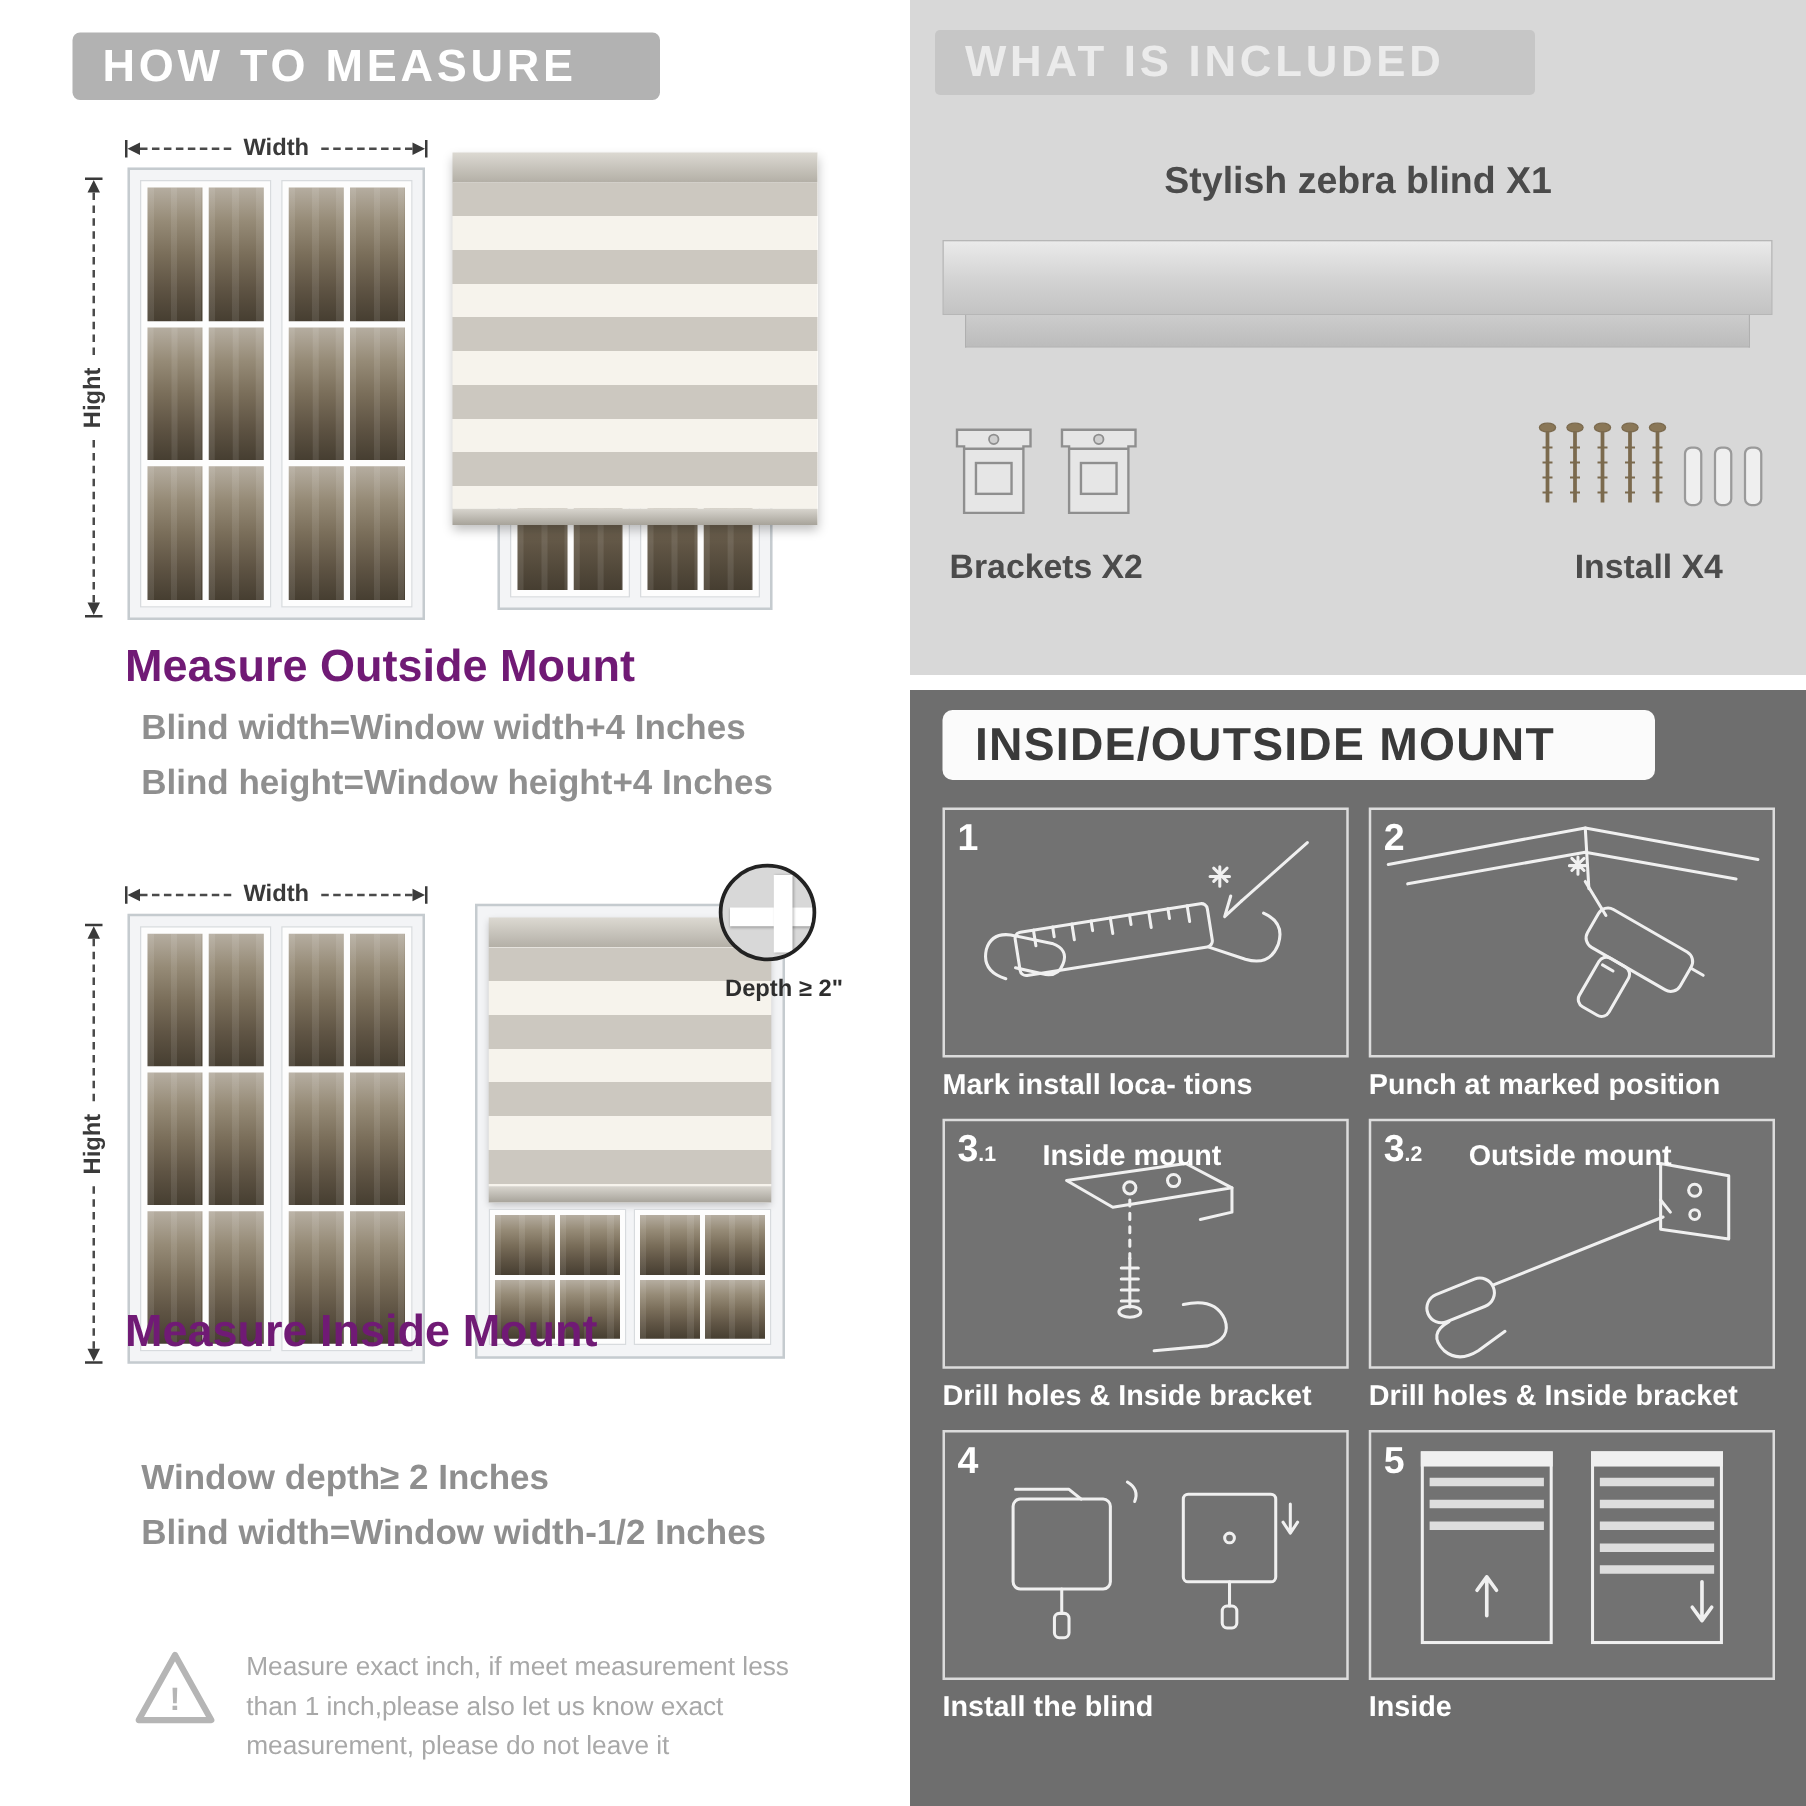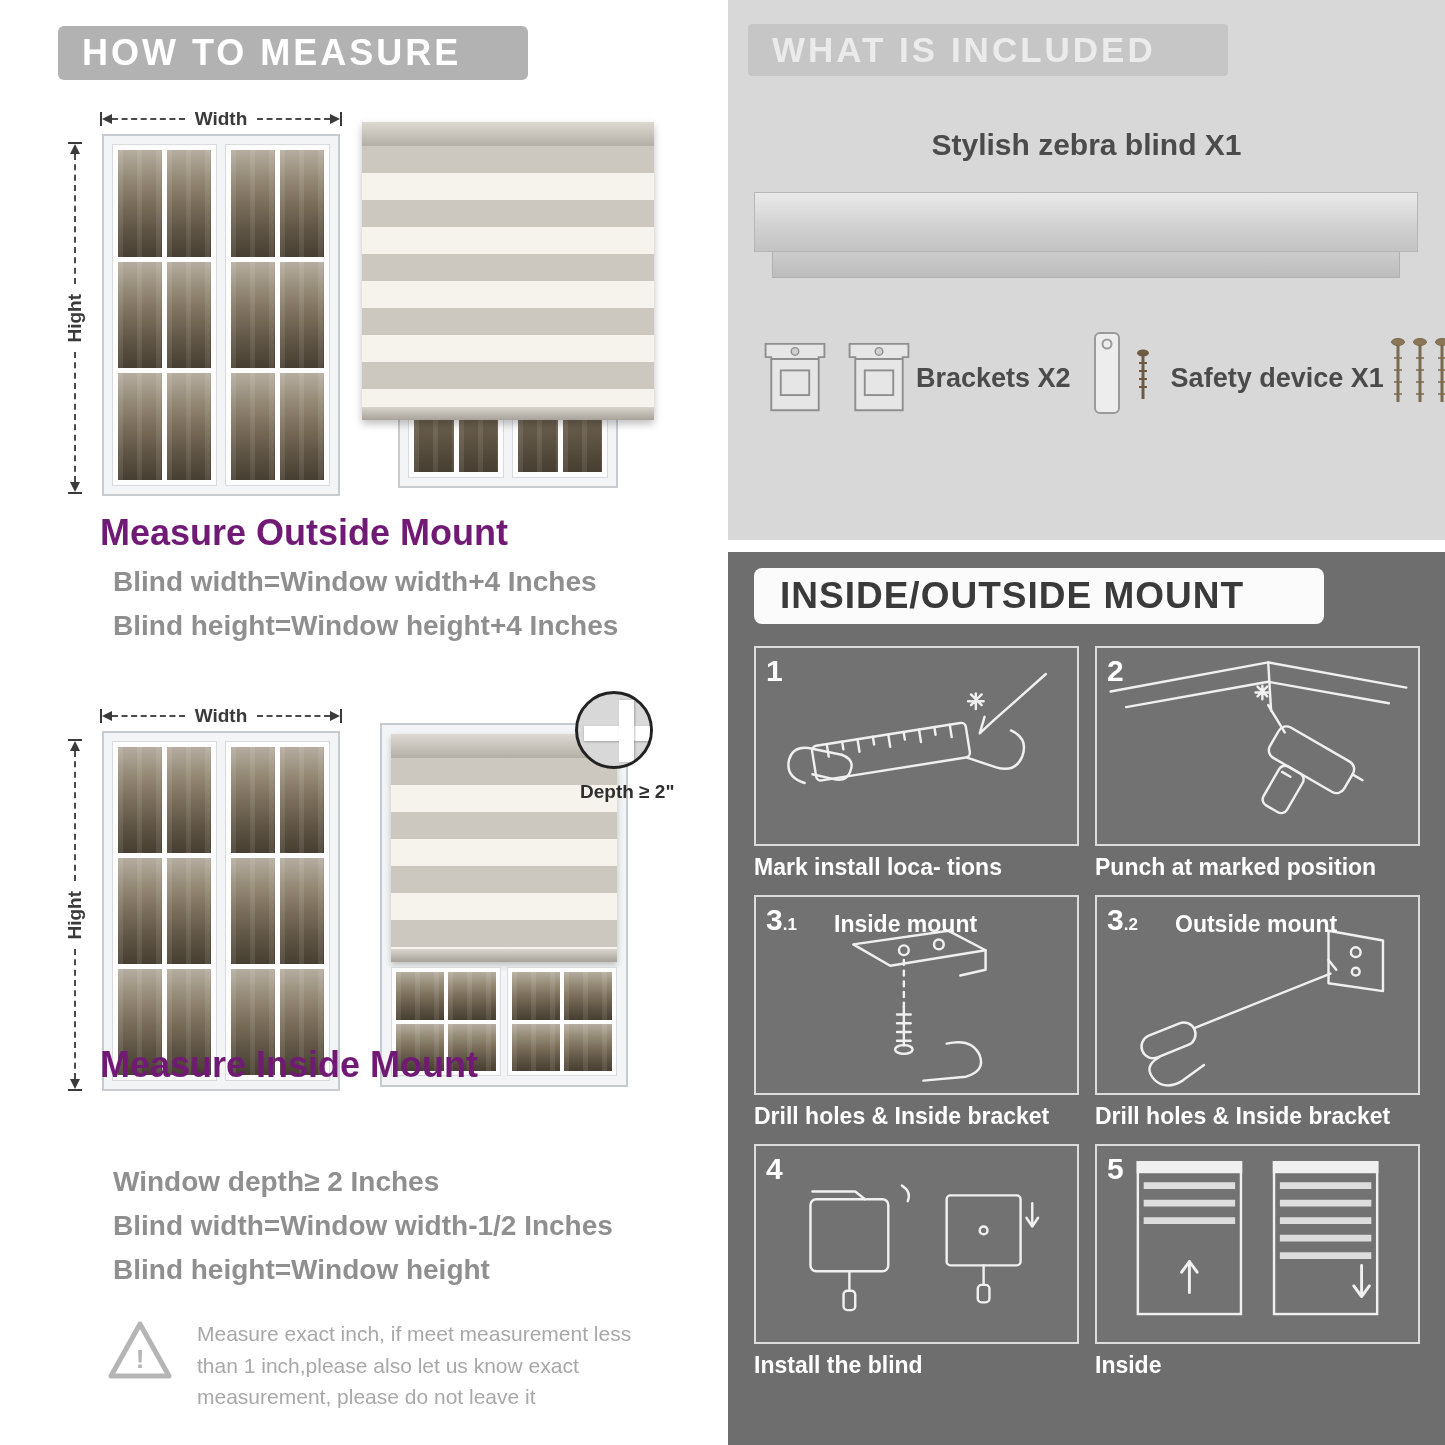--- a/index.html
+++ b/index.html
@@ -63,21 +63,21 @@
   .warn-tri { position:relative; width:70px; height:66px; flex:0 0 auto; }
   .warn-bang { position:absolute; left:0; right:0; top:26px; text-align:center; color:#b5b5b5; font-weight:bold; font-size:26px; }
 
   
   .sec-light { position:absolute; left:728px; top:0; width:717px; height:540px; background:#d8d8d8; }
   .product-title { position:absolute; left:0; top:128px; width:100%; text-align:center;
                    color:#4b4b4b; font-weight:bold; font-size:30px; }
   .hr-top { height:60px; background:linear-gradient(180deg,#eaeaea 0%,#d2d2d2 55%,#c3c3c3 100%); border:1px solid #b6b6b6; }
   .hr-bot { margin:0 18px; height:26px; background:linear-gradient(180deg,#cccccc,#bcbcbc); border:1px solid #b0b0b0; border-top:none; }
   .inc-row { position:absolute; left:30px; top:318px; width:656px; display:flex; justify-content:space-between; }
-  .inc-item { display:flex; flex-direction:row; align-items:center; }
+  .inc-item { display:flex; flex-direction:column; align-items:center; }
   .inc-icon { height:104px; display:flex; align-items:flex-end; gap:10px; }
   .inc-label { margin-top:16px; color:#4b4b4b; font-weight:bold; font-size:27px; white-space:nowrap; }
 
   
   .sec-dark { position:absolute; left:728px; top:552px; width:717px; height:893px; background:#6e6e6e; }
   .panels { position:absolute; left:26px; top:94px; width:666px; display:grid;
             grid-template-columns:1fr 1fr; column-gap:16px; row-gap:14px; }
   .pcell { display:flex; flex-direction:column; }
   .panel { position:relative; height:200px; border:2px solid #dcdcdc; background:rgba(255,255,255,0.03); }
   .panel svg { position:absolute; inset:0; width:100%; height:100%; }
@@ -222,21 +222,20 @@
       <div class="callout" style="left:513px;top:-4px;">
         <div class="c-h"></div>
         <div class="c-v"></div>
       </div>
       <div class="depth-lbl" style="left:518px;top:86px;">Depth ≥ 2"</div>
     </div>
 
     <div class="abs h-dark" style="left:100px;top:1044px;">Measure Inside Mount</div>
     <div class="abs formula" style="left:100px;top:1166px;text-align:right;">Window depth≥ 2 Inches</div>
     <div class="abs formula" style="left:100px;top:1210px;">Blind width=Window width-1/2 Inches</div>
-    <div class="abs formula" style="left:100px;top:1254px;">Blind height=Window height</div>
 
     <div class="warn-wrap" style="left:105px;top:1318px;width:540px;">
       <div class="warn-tri">
         <svg viewBox="0 0 70 66" width="70" height="66">
           <path d="M35 6 L64 58 L6 58 Z" fill="none" stroke="#b5b5b5" stroke-width="5" stroke-linejoin="round"></path>
         </svg>
         <span class="warn-bang">!</span>
       </div>
       <p class="warn-text" style="width:440px;">Measure exact inch, if meet measurement less than 1 inch,please also let us know exact measurement, please do not leave it</p>
     </div>
@@ -266,32 +265,20 @@
           <svg viewBox="0 0 78 92" width="74" height="88">
             <path d="M8 10 h62 v14 h-6 v56 h-50 v-56 h-6 z" fill="#e6e6e6" stroke="#8f8f8f" stroke-width="2"></path>
             <rect x="24" y="38" width="30" height="26" fill="none" stroke="#8f8f8f" stroke-width="2"></rect>
             <circle cx="39" cy="18" r="4" fill="#cfcfcf" stroke="#8f8f8f" stroke-width="1.5"></circle>
             <path d="M14 26 h50" fill="none" stroke="#8f8f8f" stroke-width="2"></path>
           </svg>
         </div>
         <div class="inc-label">Brackets X2</div>
       </div>
 
-      <div class="inc-item">
-        <div class="inc-icon">
-          <svg viewBox="0 0 100 95" width="100" height="95">
-            <rect x="24" y="6" width="24" height="80" rx="5" fill="rgba(255,255,255,0.55)" stroke="#9a9a9a" stroke-width="2"></rect>
-            <circle cx="36" cy="17" r="4.5" fill="none" stroke="#9a9a9a" stroke-width="2"></circle>
-            <ellipse cx="72" cy="26" rx="6" ry="3.5" fill="#6d5c43"></ellipse>
-            <line x1="72" y1="28" x2="72" y2="72" stroke="#6d5c43" stroke-width="3"></line>
-            <path d="M68 36 h8 M68 44 h8 M68 52 h8 M68 60 h8" stroke="#6d5c43" stroke-width="1.8" fill="none"></path>
-          </svg>
-        </div>
-        <div class="inc-label">Safety device X1</div>
-      </div>
 
       <div class="inc-item">
         <div class="inc-icon">
           <svg viewBox="0 0 190 92" width="190" height="92">
             <g stroke="#7b6a4e" fill="#8a7757">
               <ellipse cx="14" cy="12" rx="6.5" ry="3.5"></ellipse>
                 <line x1="14" y1="15" x2="14" y2="72" stroke-width="3"></line>
               <ellipse cx="36" cy="12" rx="6.5" ry="3.5"></ellipse>
                 <line x1="36" y1="15" x2="36" y2="72" stroke-width="3"></line>
               <ellipse cx="58" cy="12" rx="6.5" ry="3.5"></ellipse>

